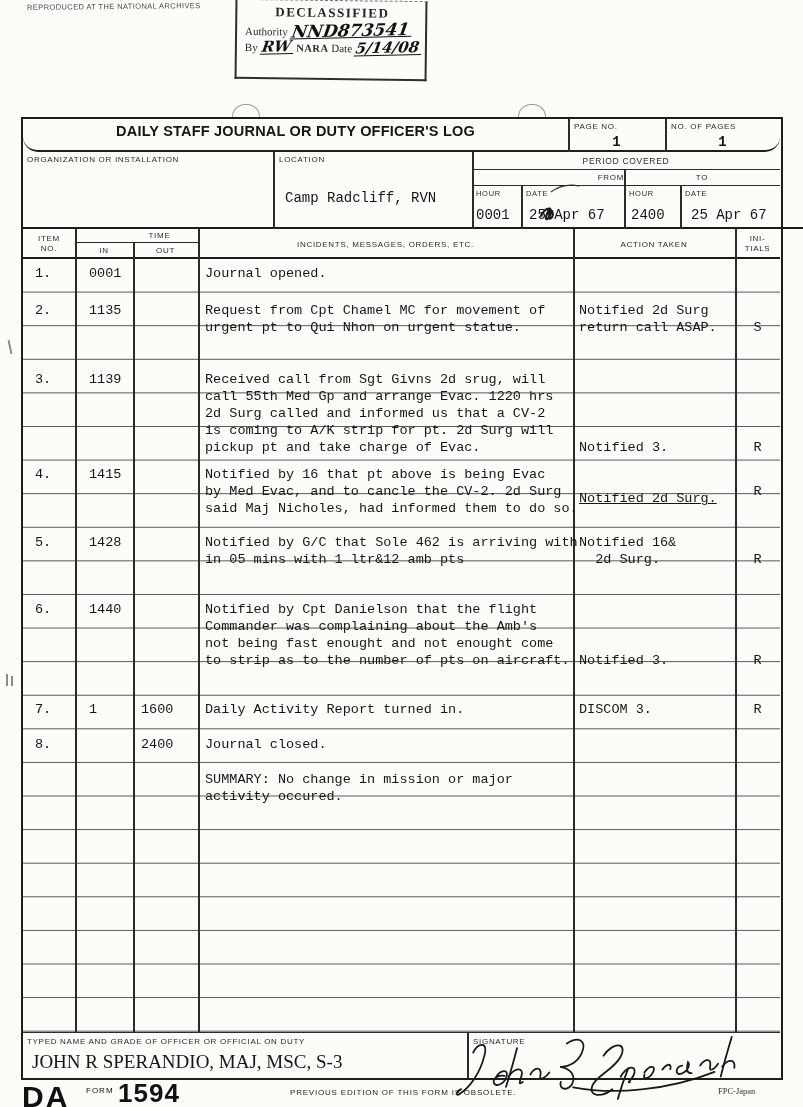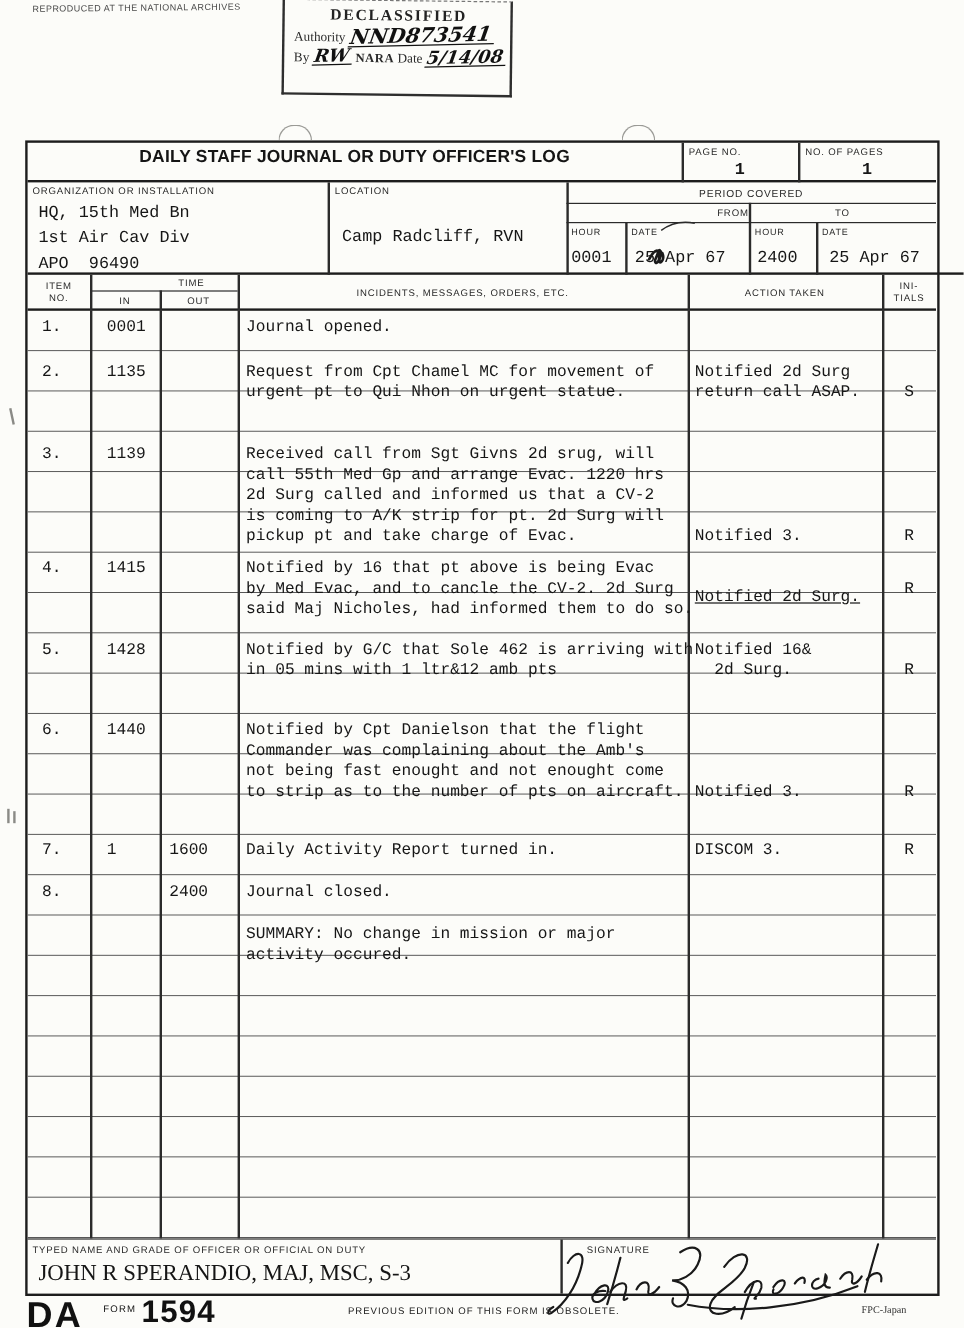--- a/index.html
+++ b/index.html
@@ -58,21 +58,21 @@
 
   .label {
     font-size:8px; letter-spacing:.7px; color:#2a2a2a; white-space:pre;
   }
   .mono {
     font-family:"Liberation Mono", monospace;
     font-size:13.5px; color:#161616; white-space:pre; line-height:17px;
   }
 
   
-  .title-row { position:absolute; left:0; top:0; width:757px; height:33px; border-bottom:2px solid #1d1d1d; }
+  .title-row { position:absolute; left:0; top:0; width:757px; height:33px; border-bottom:2px solid #1d1d1d;border-radius:15px; }
   .form-title {
     position:absolute; left:0; top:4px; width:545px; text-align:center;
     font-weight:bold; font-size:14.5px; letter-spacing:.2px; color:#151515;
   }
   .form-subtitle {
     position:absolute; left:0; top:20px; width:545px; text-align:center;
     font-style:italic; font-size:8.5px; color:#333;
   }
   .cell-val { font-family:"Liberation Mono", monospace; font-size:14px; color:#161616; }
 
@@ -143,23 +143,20 @@
     <div class="vline" style="left:545px; top:0; height:33px;"></div>
     <div class="vline" style="left:642px; top:0; height:33px;"></div>
     <div class="label abs" style="left:551px; top:3px;">PAGE NO.</div>
     <div class="cell-val abs" style="left:545px; top:15px; width:97px; text-align:center; font-weight:bold;">1</div>
     <div class="label abs" style="left:648px; top:3px;">NO. OF PAGES</div>
     <div class="cell-val abs" style="left:642px; top:15px; width:115px; text-align:center; font-weight:bold;">1</div>
   </div>
 
   <div class="org-row">
     <div class="label abs" style="left:4px; top:3px;">ORGANIZATION OR INSTALLATION</div>
-    <div class="mono abs" style="left:9px; top:16px; line-height:21px; font-size:14px;">HQ, 15th Med Bn
-1st Air Cav Div
-APO  96490</div>
 
     <div class="vline" style="left:250px; top:0; height:77px;"></div>
     <div class="label abs" style="left:256px; top:3px;">LOCATION</div>
     <div class="mono abs" style="left:262px; top:38px; font-size:14px;">Camp Radcliff, RVN</div>
 
     <div class="vline" style="left:449px; top:0; height:77px;"></div>
 
     <div class="label abs" style="left:449px; top:4px; width:308px; text-align:center; font-size:8.5px;">PERIOD COVERED</div>
     <div class="hline" style="left:449px; top:17px; width:308px; height:1px;"></div>
     <div class="label abs" style="left:449px; top:21px; width:152px; text-align:right;">FROM</div>
@@ -286,21 +283,21 @@
     <div>
       <div class="mono e-text" style="top:512px;">SUMMARY: No change in mission or major
 activity occured.</div>
     </div>
   </div>
 
   <div class="footer-row">
     <div class="label abs" style="left:4px; top:4px;">TYPED NAME AND GRADE OF OFFICER OR OFFICIAL ON DUTY</div>
     <div class="mono abs" style="left:9px; top:20px; font-size:19px;font-family:Liberation Serif, serif;">JOHN R SPERANDIO, MAJ, MSC, S-3</div>
     <div class="vline" style="left:444px; top:0; height:45px;"></div>
-    <div class="label abs" style="left:450px; top:4px;margin-left:16px;">SIGNATURE</div>
+    <div class="label abs" style="left:450px; top:4px;">SIGNATURE</div>
   </div>
 </div>
 
 <svg class="sig-svg" width="290" height="78" viewBox="0 0 290 78" aria-label="signature">
   <g stroke="#1a1a1a" stroke-width="1.8" fill="none" stroke-linecap="round">
     <path d="M22 20 C28 10 38 10 33 24 C28 40 18 54 6 61 C2 63 3 58 8 56"></path>
     <path d="M42 48 C48 38 57 38 54 46 C51 54 42 56 41 51 C40 46 47 44 52 45"></path>
     <path d="M66 18 C61 34 56 48 53 56"></path>
     <path d="M56 46 C63 37 72 37 69 46 C67 52 65 55 70 52"></path>
     <path d="M78 45 C82 38 90 37 88 46 C86 52 92 50 97 44"></path>

